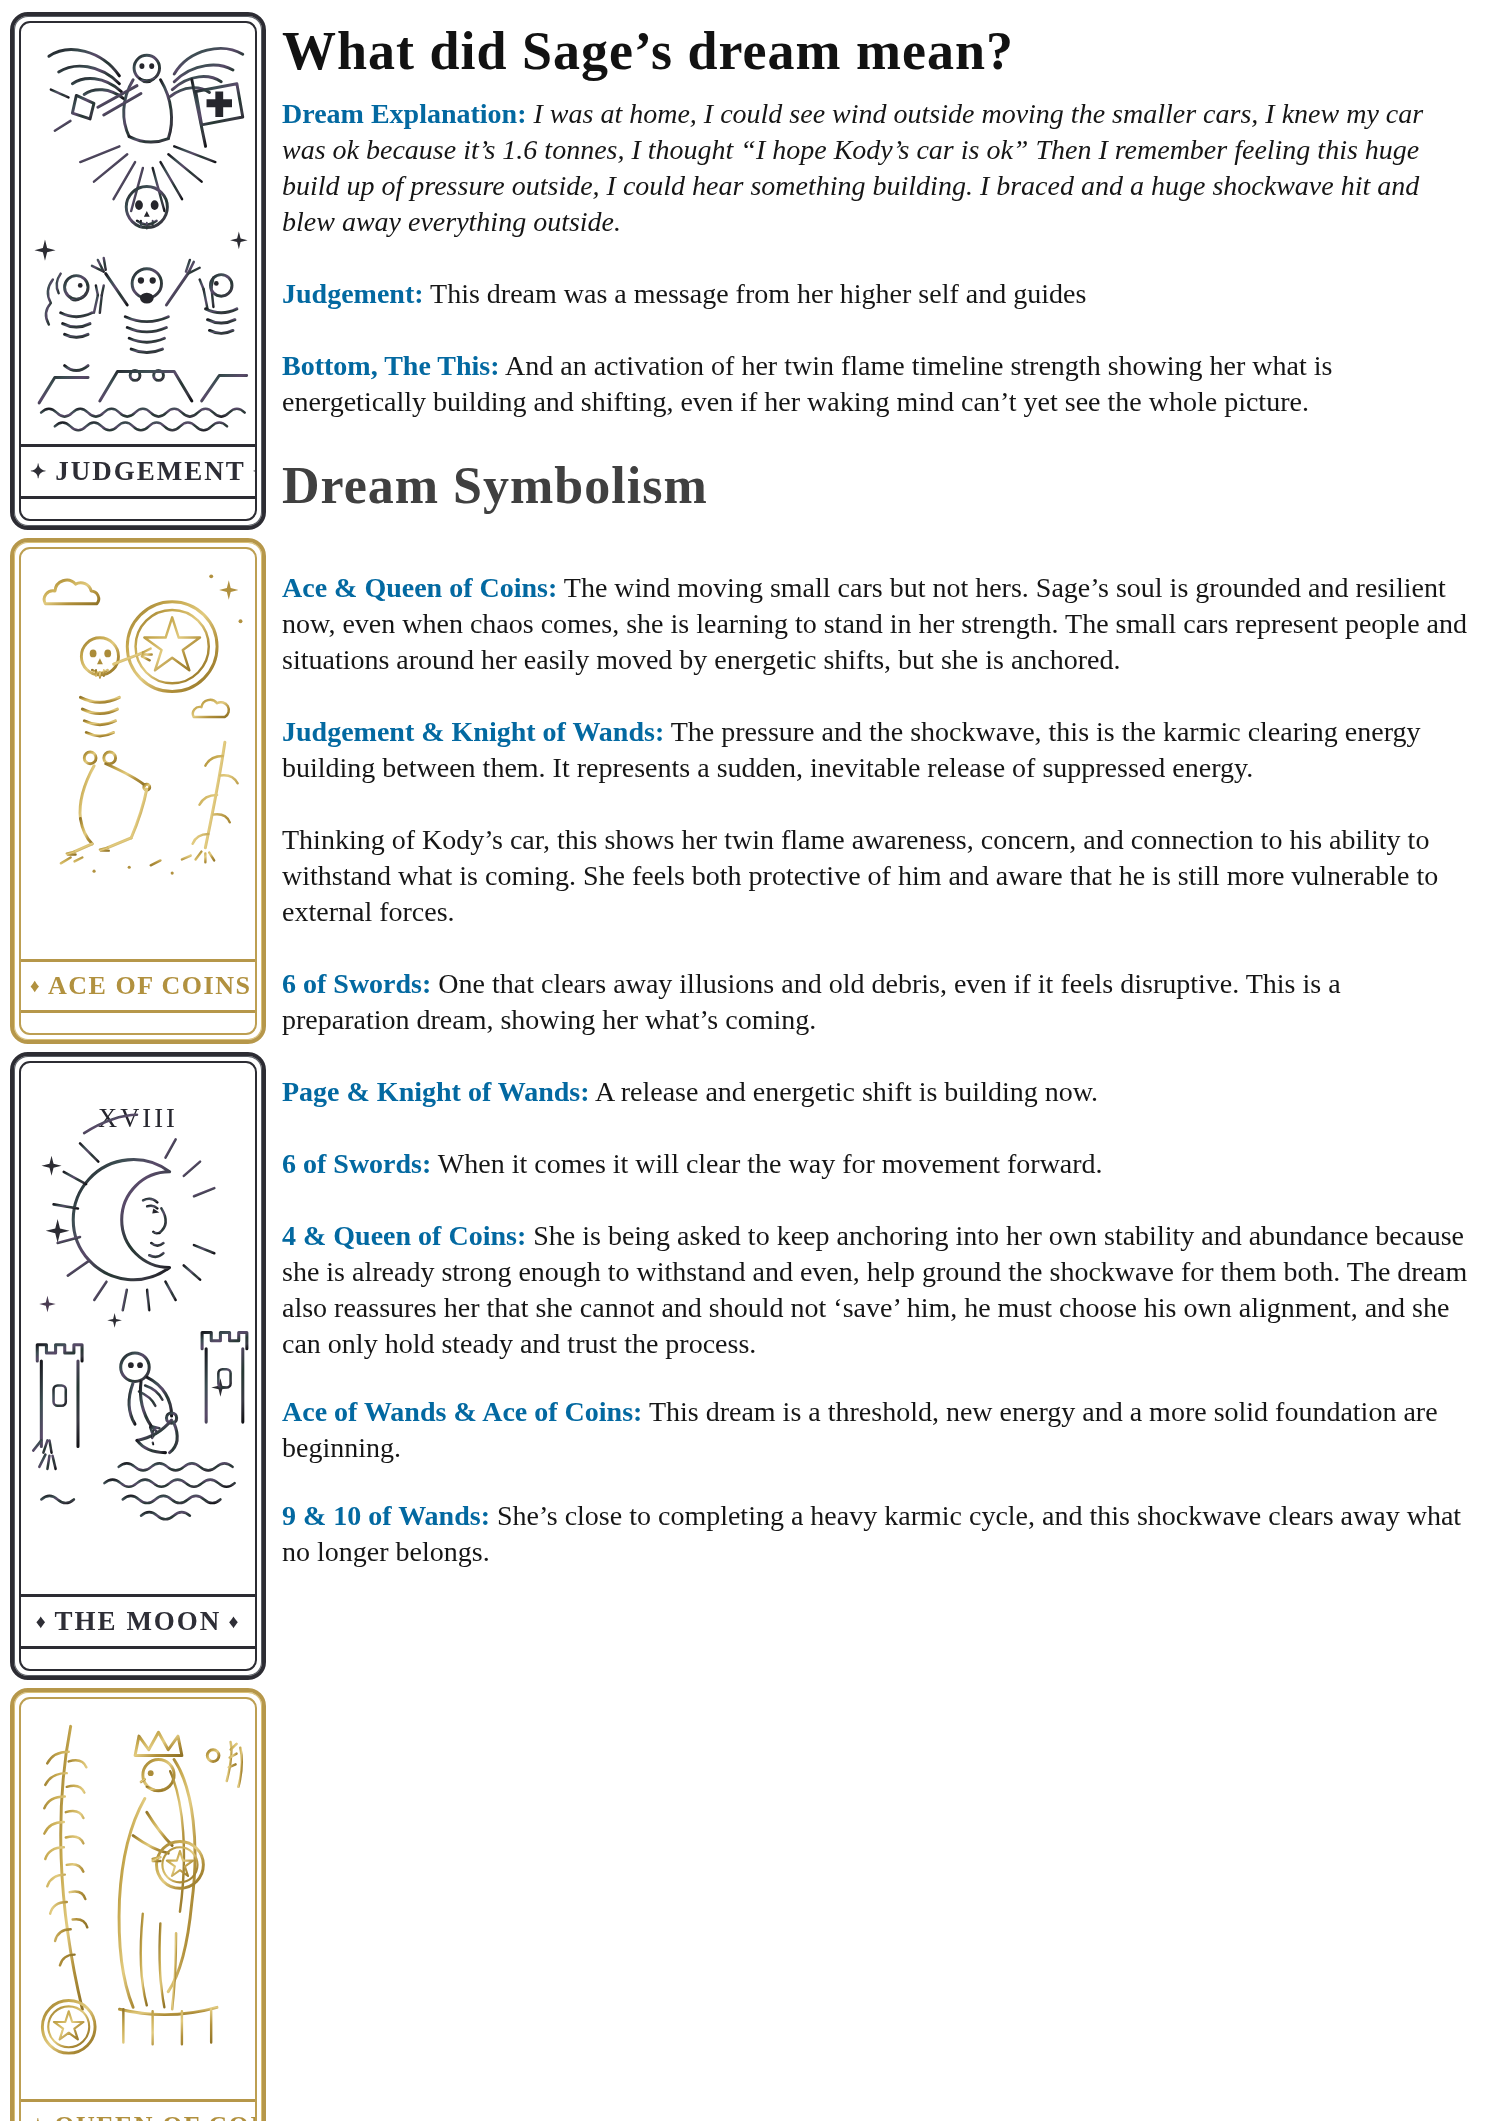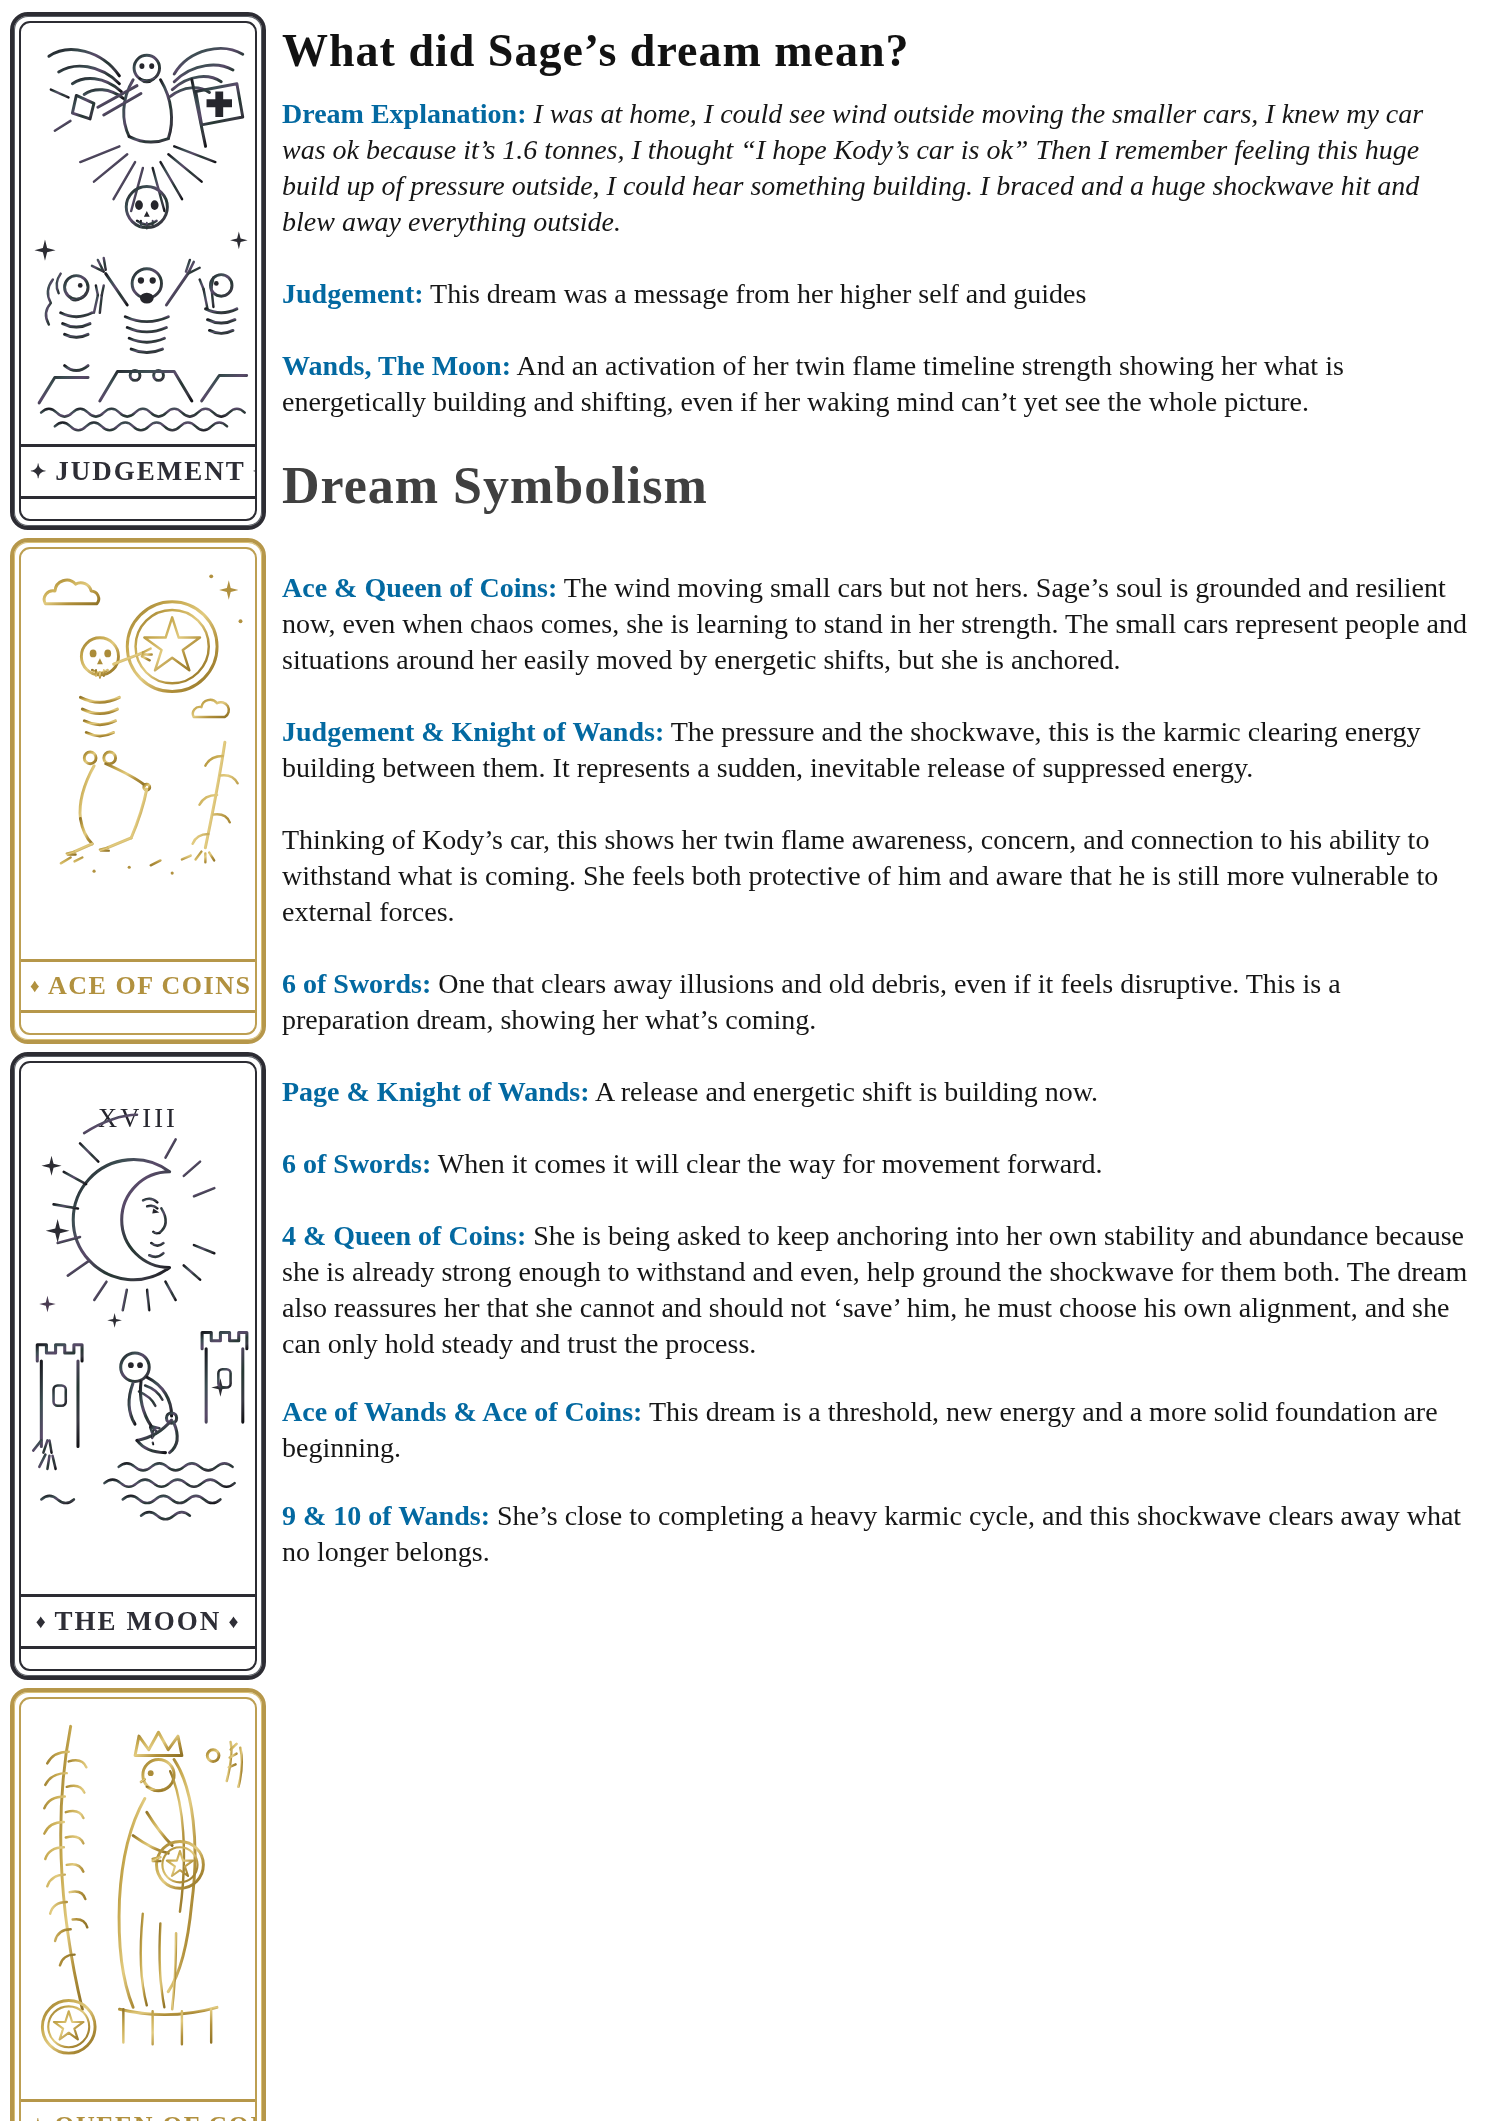--- a/index.html
+++ b/index.html
@@ -18,21 +18,21 @@
   .card-label{flex:none;text-align:center;padding:9px 2px;white-space:nowrap;}
   .holo .card-label{border-top:3px solid #2c2c33;border-bottom:3px solid #2c2c33;
         color:#2e2e36;font-size:27px;letter-spacing:2px;font-weight:600;}
   .gold .card-label{border-top:3px solid #b6974a;border-bottom:3px solid #b6974a;
         color:#b1913f;font-size:26px;letter-spacing:1.5px;font-weight:700;}
   .deco{font-size:0.72em;vertical-align:0.12em;padding:0 7px;}
   .card-foot{flex:none;height:20px;}
   .card.queen .card-foot{height:26px;}
   
   .text-col{flex:1 1 auto;padding:16px 26px 0 16px;box-sizing:border-box;}
-  .page-title{font-family:cursive;font-size:46px;font-weight:700;letter-spacing:1px;
+  .page-title{font-family:cursive;font-size:54px;font-weight:700;letter-spacing:1px;
         color:#121212;margin:2px 0 12px 0;line-height:66px;}
   .section-heading{font-family:cursive;font-size:52px;font-weight:700;letter-spacing:1px;
         color:#404040;margin:26px 0 54px 0;line-height:60px;}
   .para{font-size:28px;line-height:36px;margin:0 0 36px 0;max-width:1190px;}
   .para b{font-weight:700;color:#0369a1;}
   .para .quote-italic{font-style:italic;}
   .para.tight{margin-bottom:0;margin-top:32px;}
 </style>
 </head>
 <body>
@@ -368,21 +368,21 @@
   </div>
 
   <div class="text-col">
 
     <h1 class="page-title">What did Sage’s dream mean?</h1>
 
     <p class="para"><b>Dream Explanation:</b> <span class="quote-italic">I was at home, I could see wind outside moving the smaller cars, I knew my car was ok because it’s 1.6 tonnes, I thought “I hope Kody’s car is ok” Then I remember feeling this huge build up of pressure outside, I could hear something building. I braced and a huge shockwave hit and blew away everything outside.</span></p>
 
     <p class="para"><b>Judgement:</b> <span>This dream was a message from her higher self and guides</span></p>
 
-    <p class="para"><b>Wands, The Moon:</b> <span>And an activation of her twin flame timeline strength showing her what is energetically building and shifting, even if her waking mind can’t yet see the whole picture.</span></p>
+    <p class="para"><b>Bottom, The This:</b> <span>And an activation of her twin flame timeline strength showing her what is energetically building and shifting, even if her waking mind can’t yet see the whole picture.</span></p>
 
 
     <h2 class="section-heading">Dream Symbolism</h2>
 
     <p class="para"><b>Ace &amp; Queen of Coins:</b> <span>The wind moving small cars but not hers. Sage’s soul is grounded and resilient now, even when chaos comes, she is learning to stand in her strength. The small cars represent people and situations around her easily moved by energetic shifts, but she is anchored.</span></p>
 
     <p class="para"><b>Judgement &amp; Knight of Wands:</b> <span>The pressure and the shockwave, this is the karmic clearing energy building between them. It represents a sudden, inevitable release of suppressed energy.</span></p>
 
     <p class="para"><span>Thinking of Kody’s car, this shows her twin flame awareness, concern, and connection to his ability to withstand what is coming. She feels both protective of him and aware that he is still more vulnerable to external forces.</span></p>
 

